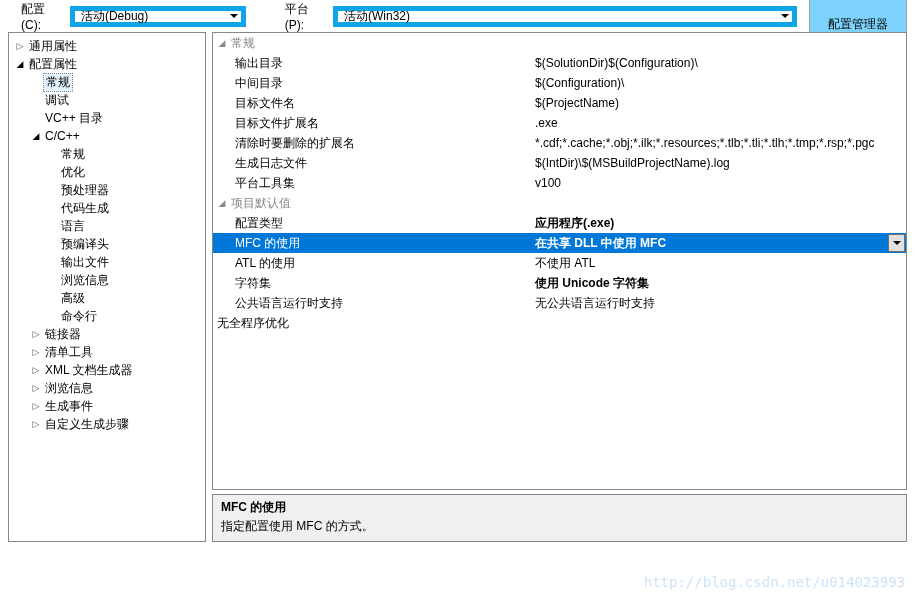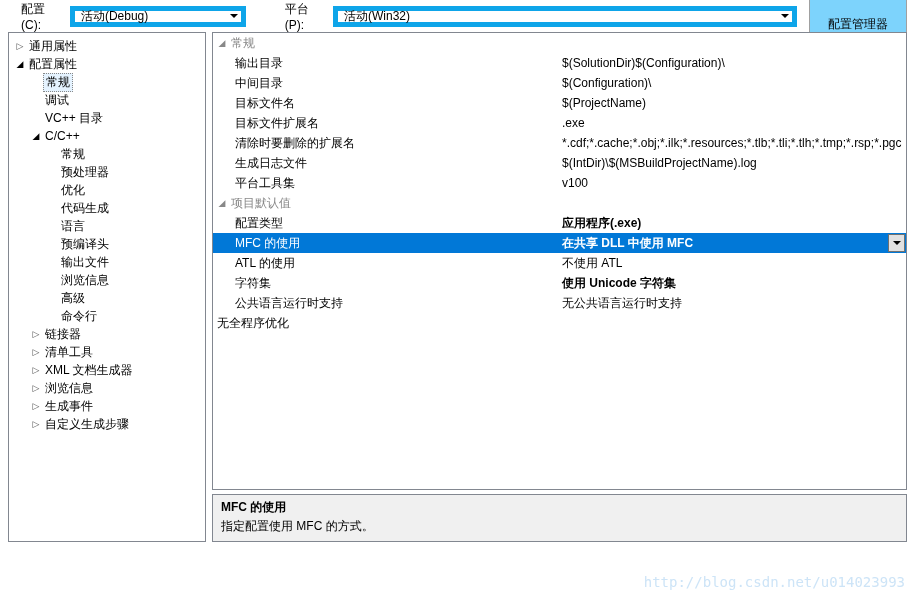--- a/index.html
+++ b/index.html
@@ -16,21 +16,21 @@
 .tree-item { display: flex; align-items: center; height: 18px; padding: 0 4px; cursor: default; white-space: nowrap; }
 .tree-item .exp { width: 10px; text-align: center; color: #555; font-size: 9px; margin-right: 2px; }
 .tree-item .exp.none { visibility: hidden; }
 .tree-item.sel span.lbl { background: #e5f3ff; border: 1px dotted #888; padding: 0 2px; }
 .tree-item .lbl { padding: 0 2px; }
 
 .right-pane { flex: 1; display: flex; flex-direction: column; gap: 4px; }
 .grid-wrap { flex: 1; border: 1px solid #828790; background: #fff; overflow: hidden; position: relative; }
 .group-row { display: flex; align-items: center; height: 20px; color: #888; padding-left: 4px; }
 .group-row .exp { width: 10px; text-align: center; color: #888; font-size: 9px; margin-right: 4px; }
-.prop-row { display: flex; height: 20px; align-items: stretch; gap: 27px; }
+.prop-row { display: flex; height: 20px; align-items: stretch; }
 .prop-row.selected { background: #0178d7; }
 .prop-row.selected .prop-name, .prop-row.selected .prop-val { color: #fff; }
 .prop-name { width: 318px; padding-left: 22px; display: flex; align-items: center; color: #000; border-right: 1px solid transparent; }
 .prop-val { flex: 1; display: flex; align-items: center; padding-left: 4px; color: #000; overflow: hidden; white-space: nowrap; }
 .prop-val.bold { font-weight: bold; }
 .dd-btn { width: 17px; border: 1px solid #707070; background: #e1e1e1; display: flex; align-items: center; justify-content: center; position: absolute; right: 1px; }
 .dd-btn .arrow { width: 0; height: 0; border-left: 4px solid transparent; border-right: 4px solid transparent; border-top: 4px solid #000; }
 
 .desc-pane { height: 48px; border: 1px solid #828790; background: #f0f0f0; padding: 4px 8px; }
 .desc-pane .title { font-weight: bold; margin-bottom: 2px; }
@@ -81,25 +81,25 @@
       <div class="tree-item" style="padding-left: 22px;">
         <span class="exp " style="color: rgb(0, 0, 0);">◢</span>
         <span class="lbl">C/C++</span>
       </div>
       <div class="tree-item" style="padding-left: 38px;">
         <span class="exp none">▷</span>
         <span class="lbl">常规</span>
       </div>
       <div class="tree-item" style="padding-left: 38px;">
         <span class="exp none">▷</span>
+        <span class="lbl">优化</span>
+      </div>
+      <div class="tree-item" style="padding-left: 38px;">
+        <span class="exp none">▷</span>
         <span class="lbl">预处理器</span>
-      </div>
-      <div class="tree-item" style="padding-left: 38px;">
-        <span class="exp none">▷</span>
-        <span class="lbl">优化</span>
       </div>
       <div class="tree-item" style="padding-left: 38px;">
         <span class="exp none">▷</span>
         <span class="lbl">代码生成</span>
       </div>
       <div class="tree-item" style="padding-left: 38px;">
         <span class="exp none">▷</span>
         <span class="lbl">语言</span>
       </div>
       <div class="tree-item" style="padding-left: 38px;">

